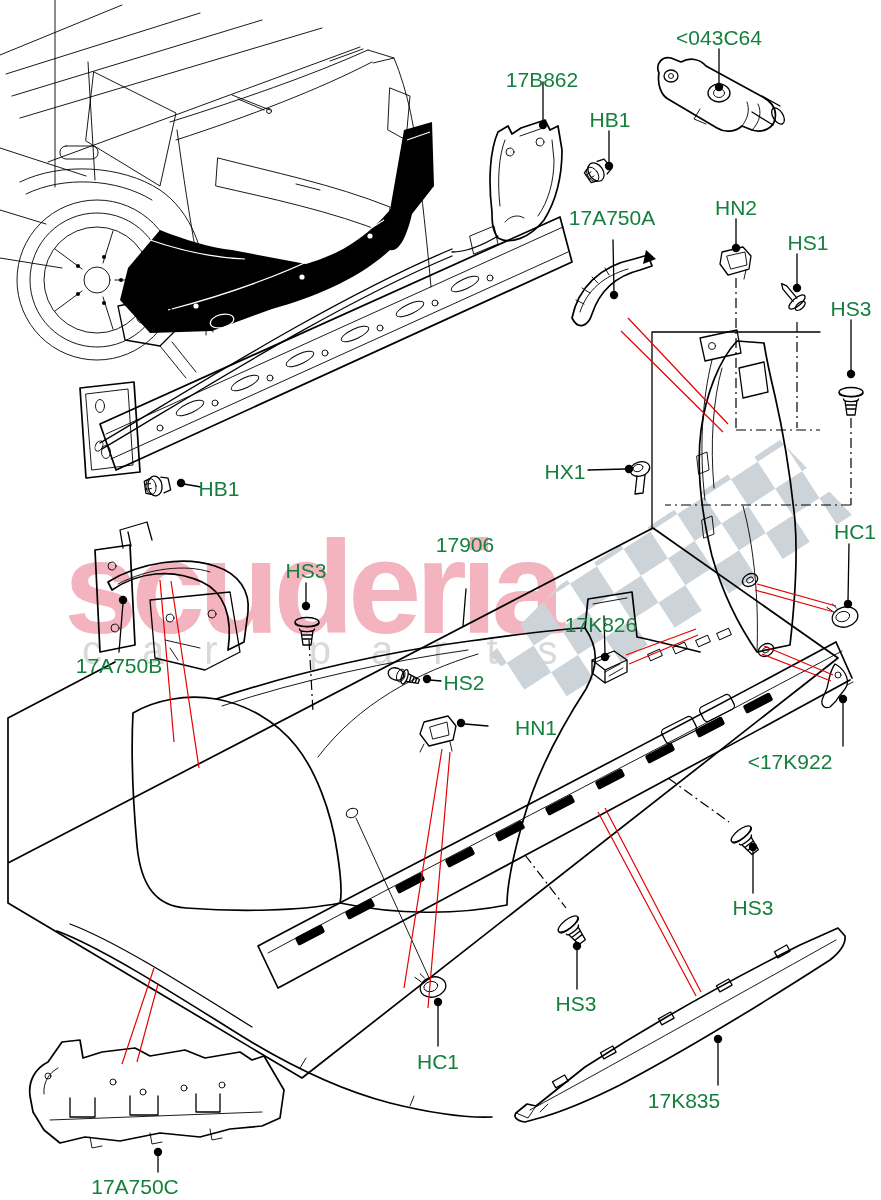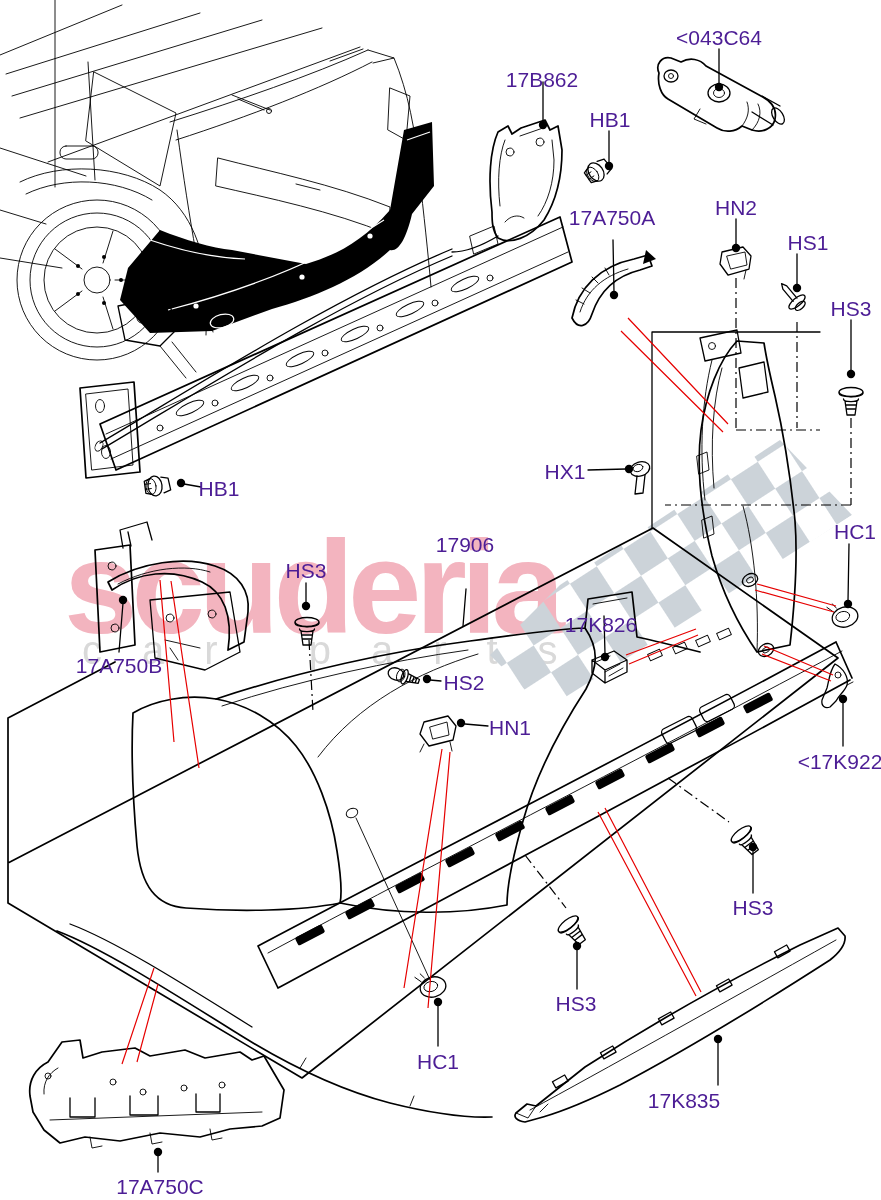--- a/index.html
+++ b/index.html
@@ -3,21 +3,21 @@
 <meta charset="utf-8">
 <style>
   html,body{margin:0;padding:0;background:#fff;}
   .stage{position:relative;width:881px;height:1200px;background:#fff;overflow:hidden;
          font-family:"Liberation Sans",sans-serif;}
   .wm{position:absolute;left:64px;top:512px;font-size:132px;font-weight:bold;
       letter-spacing:-6px;color:#f3b4bf;white-space:nowrap;}
   .wm2{position:absolute;left:82px;top:628px;font-size:40px;letter-spacing:40px;
        color:#d9d9d9;white-space:nowrap;}
   .artsvg{position:absolute;left:0;top:0;}
-  .lbl{position:absolute;transform:translateX(-50%);font-size:21px;color:#4c1d95;
+  .lbl{position:absolute;transform:translateX(-50%);font-size:21px;color:#15803d;
        white-space:nowrap;cursor:pointer;text-align:right;}
   .k{stroke:#000;fill:none;stroke-width:1.3;stroke-linecap:round;stroke-linejoin:round;}
   .k2{stroke:#000;fill:none;stroke-width:1.7;stroke-linecap:round;stroke-linejoin:round;}
   .t{stroke-width:.9;}
   .r{stroke:#e60000;stroke-width:1.2;fill:none;}
   .d{stroke:#000;stroke-width:1.2;fill:none;stroke-dasharray:10 4 2 4;}
   .b{fill:#000;stroke:none;}
   .w{stroke:#fff;fill:none;stroke-width:1.2;}
 </style>
 </head>
@@ -319,23 +319,23 @@
   <div class="lbl" style="left:610px;top:108px">HB1</div>
   <div class="lbl" style="left:736px;top:196px">HN2</div>
   <div class="lbl" style="left:808px;top:231px">HS1</div>
   <div class="lbl" style="left:851px;top:297px">HS3</div>
   <div class="lbl" style="left:612px;top:206px">17A750A</div>
   <div class="lbl" style="left:565px;top:460px">HX1</div>
   <div class="lbl" style="left:855px;top:520px">HC1</div>
   <div class="lbl" style="left:465px;top:533px">17906</div>
   <div class="lbl" style="left:601px;top:613px">17K826</div>
   <div class="lbl" style="left:464px;top:671px">HS2</div>
-  <div class="lbl" style="left:510px;top:716px">HN1</div>
+  <div class="lbl" style="left:536px;top:716px">HN1</div>
   <div class="lbl" style="left:219px;top:477px">HB1</div>
   <div class="lbl" style="left:306px;top:559px">HS3</div>
   <div class="lbl" style="left:119px;top:654px">17A750B</div>
-  <div class="lbl" style="left:840px;top:750px">&lt;17K922</div>
+  <div class="lbl" style="left:790px;top:750px">&lt;17K922</div>
   <div class="lbl" style="left:753px;top:896px">HS3</div>
   <div class="lbl" style="left:576px;top:992px">HS3</div>
   <div class="lbl" style="left:438px;top:1050px">HC1</div>
   <div class="lbl" style="left:684px;top:1089px">17K835</div>
-  <div class="lbl" style="left:160px;top:1175px">17A750C</div>
+  <div class="lbl" style="left:135px;top:1175px">17A750C</div>
 </div>
 
 </body></html>

